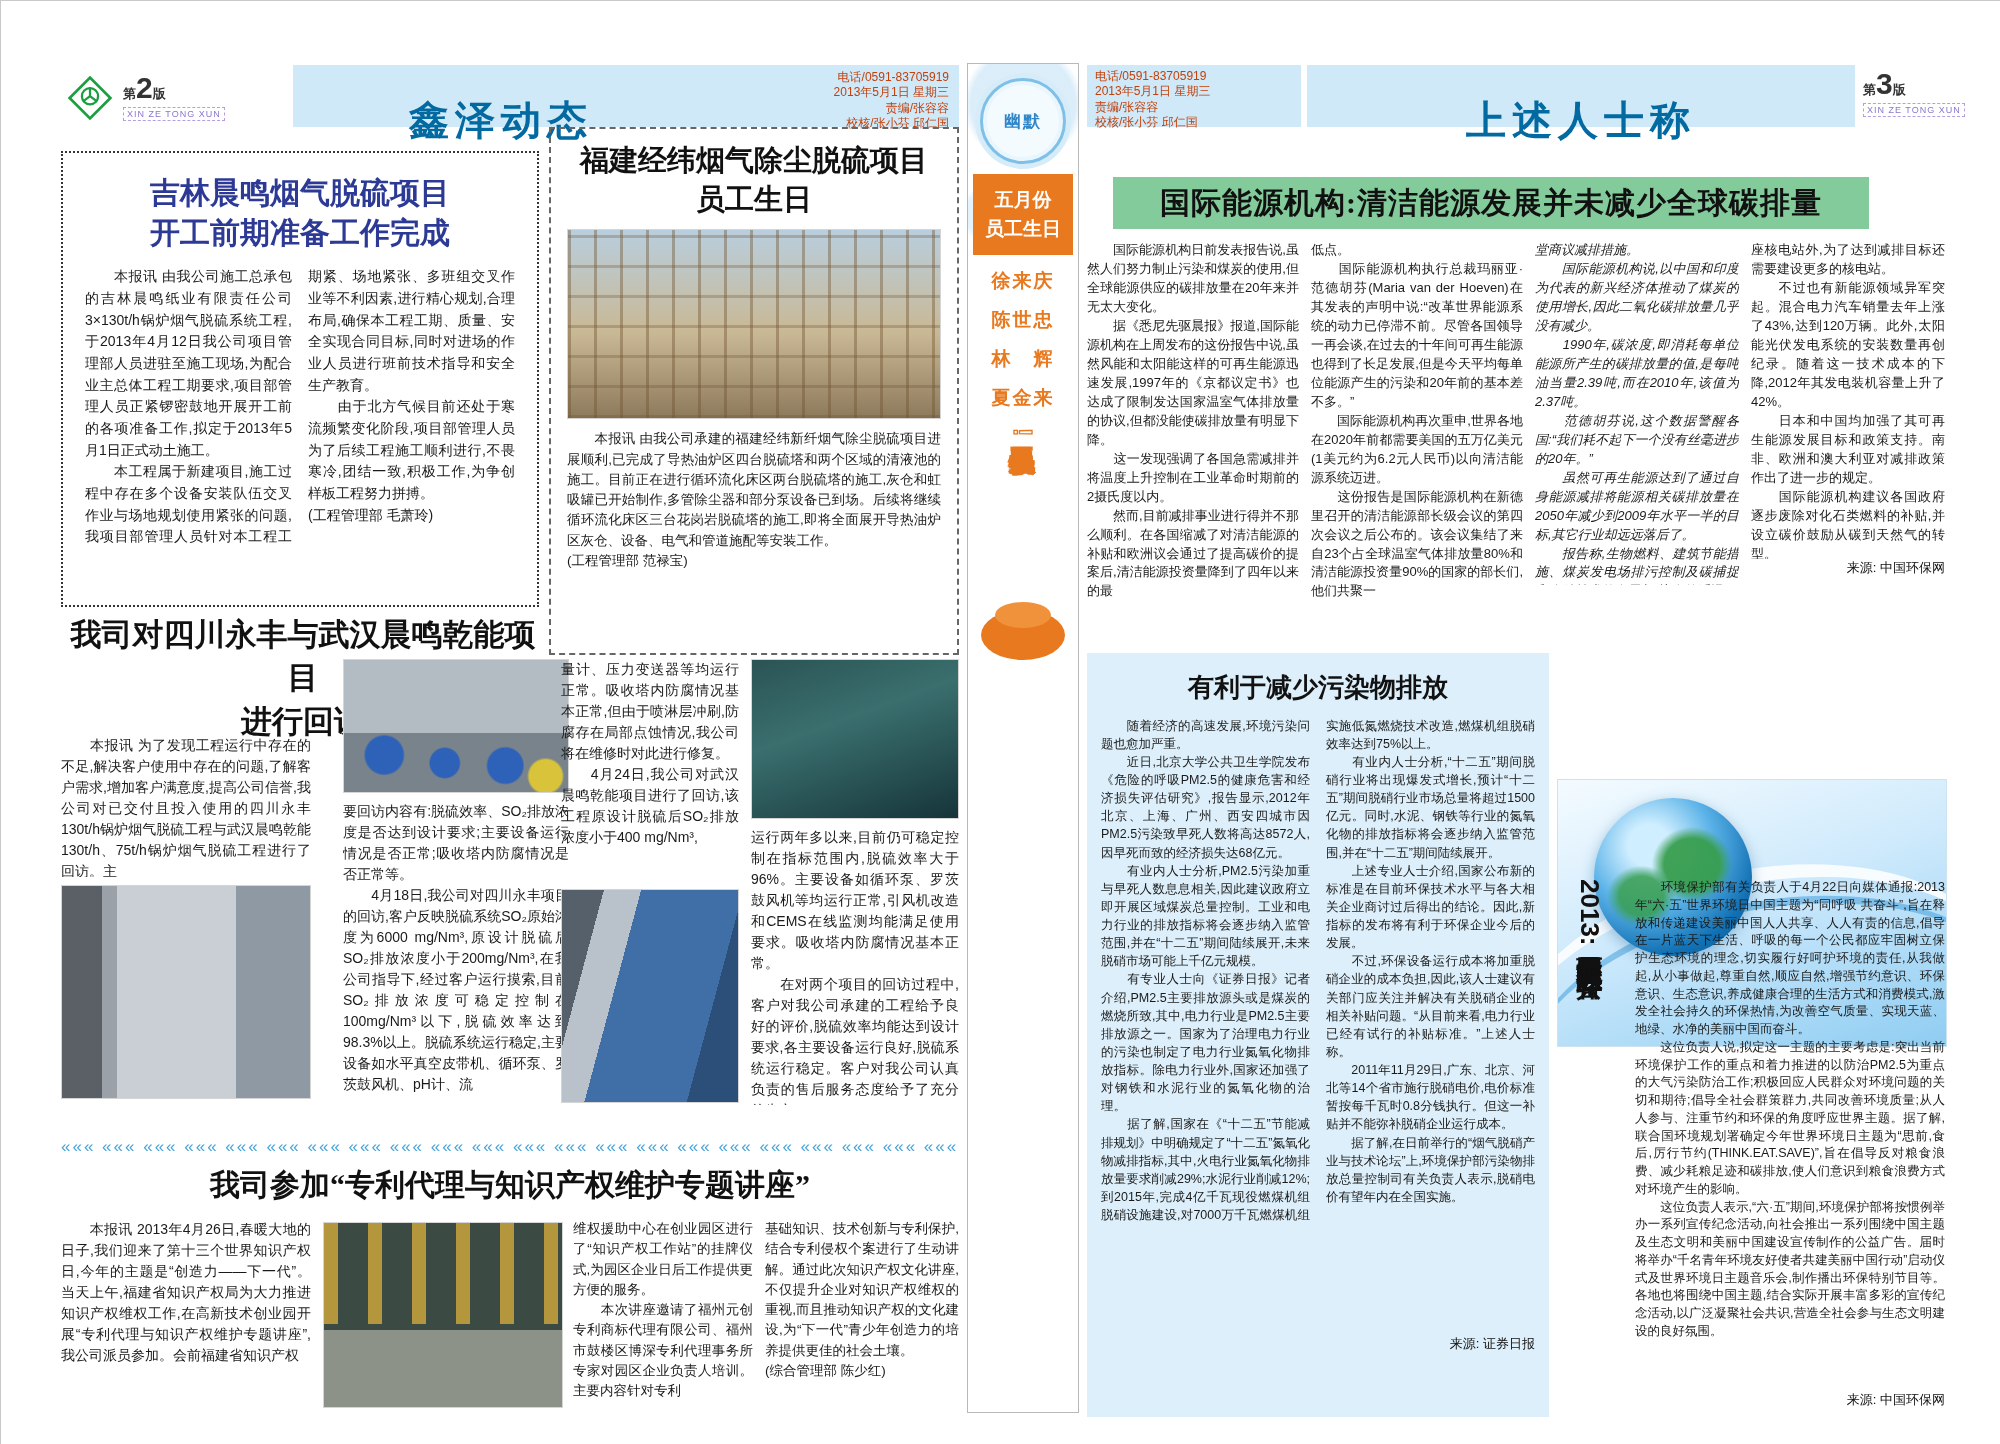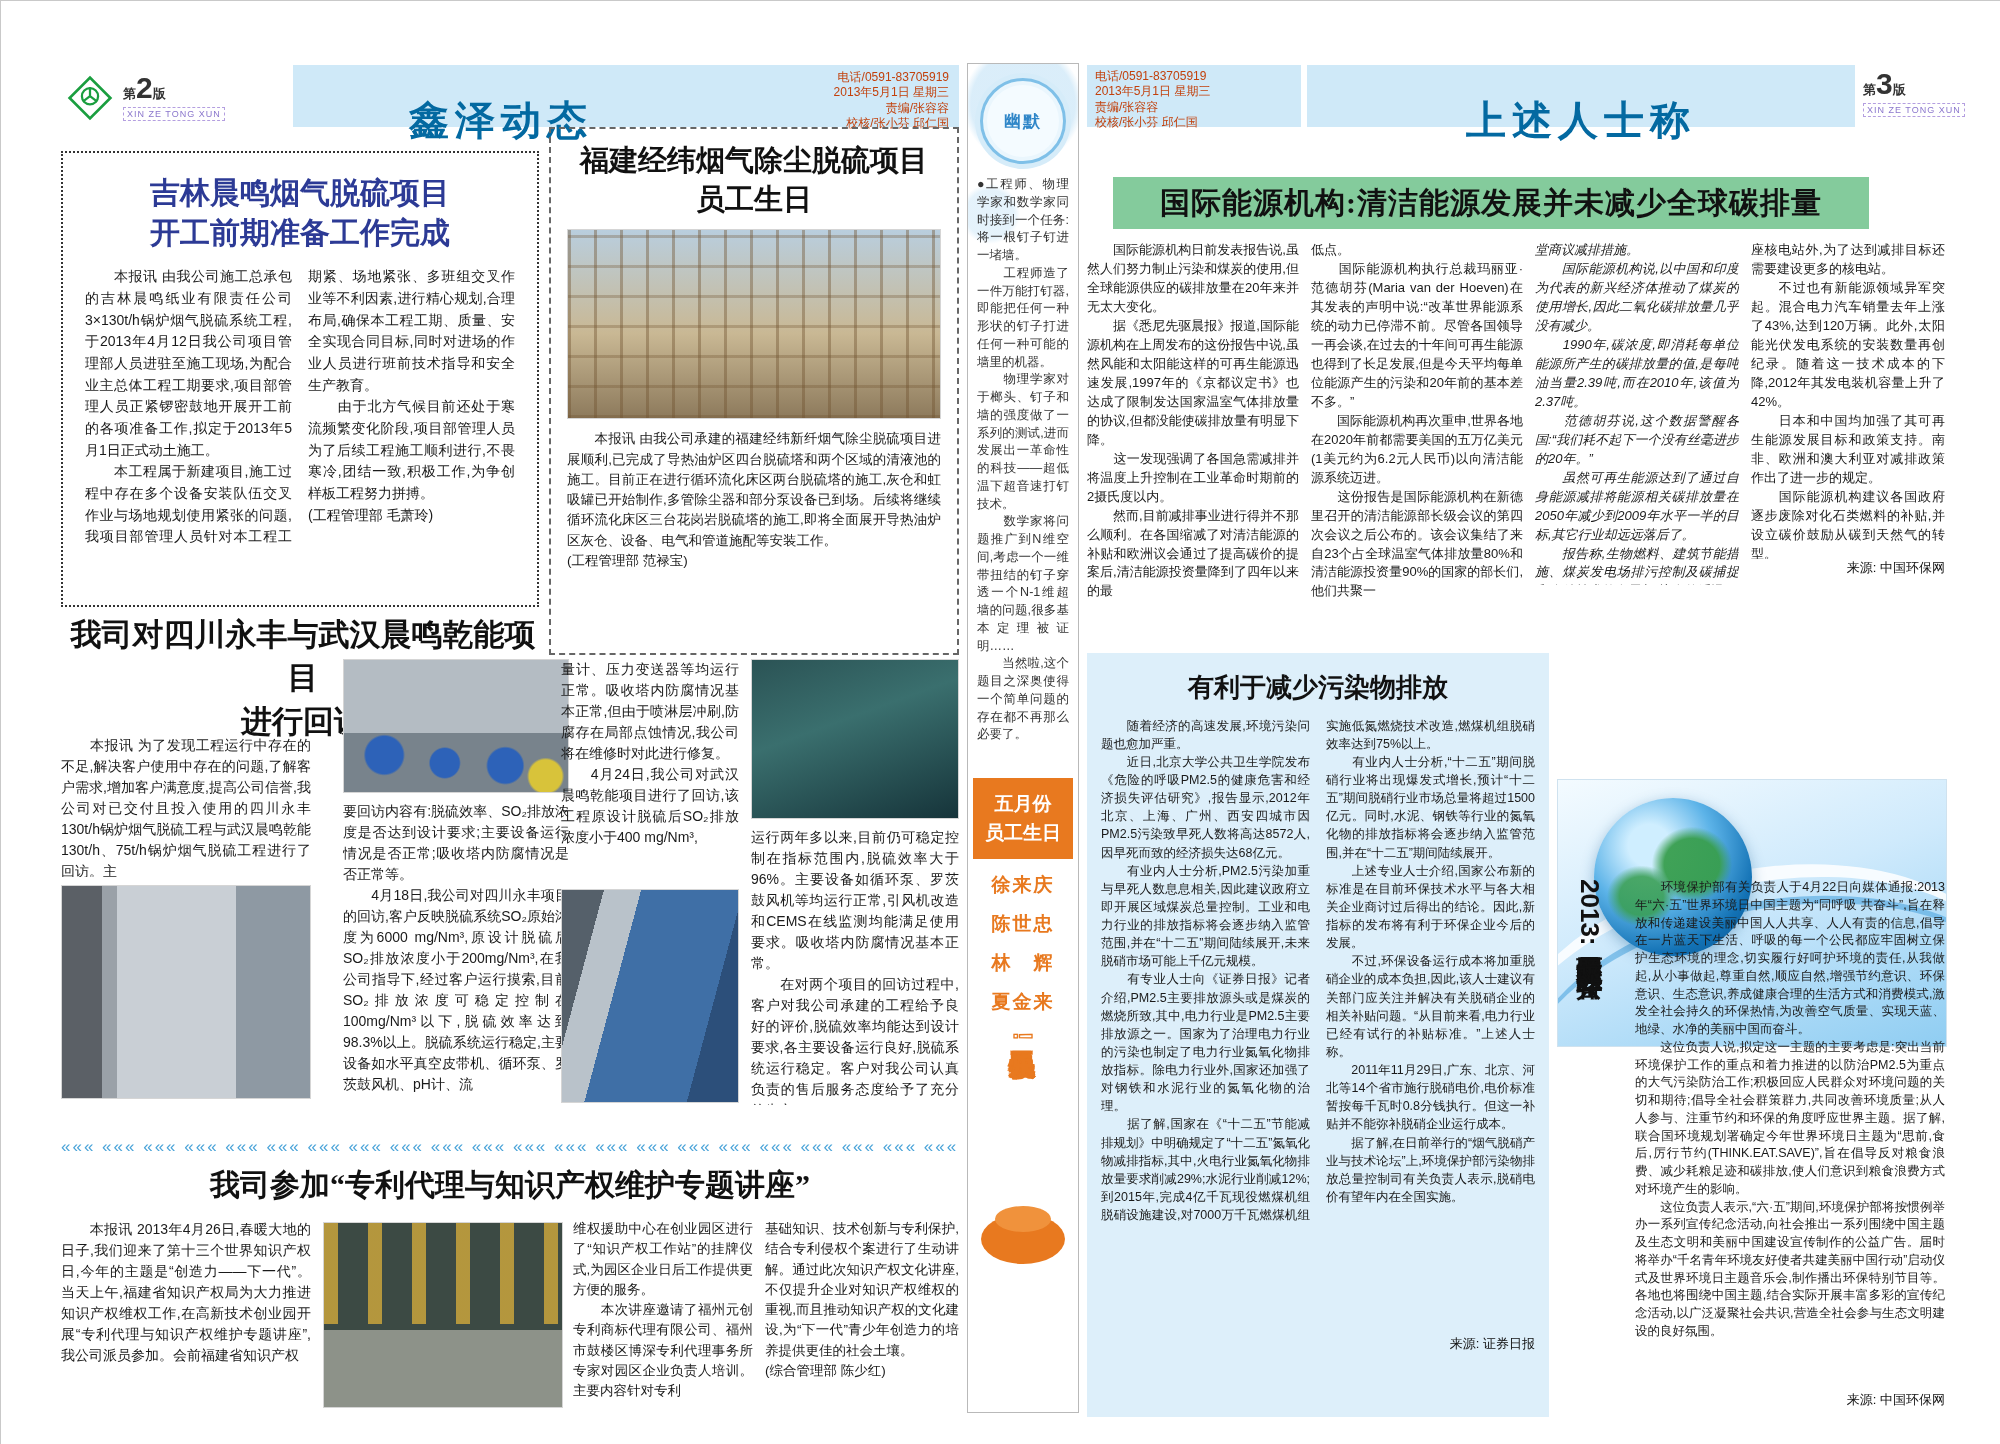--- a/index.html
+++ b/index.html
@@ -190,25 +190,20 @@
     <div class="colx txt" style="height:196px;font-size:13.5px;">维权援助中心在创业园区进行了“知识产权工作站”的挂牌仪式,为园区企业日后工作提供更方便的服务。
 　　本次讲座邀请了福州元创专利商标代理有限公司、福州市鼓楼区博深专利代理事务所专家对园区企业负责人培训。主要内容针对专利</div>
   </div>
   <div class="abs" id="a4-c4">
     <div class="colx txt" style="height:196px;font-size:13.5px;">基础知识、技术创新与专利保护,结合专利侵权个案进行了生动讲解。通过此次知识产权文化讲座,不仅提升企业对知识产权维权的重视,而且推动知识产权的文化建设,为“下一代”青少年创造力的培养提供更佳的社会土壤。
 (综合管理部  陈少红)</div>
   </div>
 
   <div class="abs" id="mid">
     <div class="badge">幽默</div>
-    <div class="joke">●工程师、物理学家和数学家同时接到一个任务:将一根钉子钉进一堵墙。
-　　工程师造了一件万能打钉器,即能把任何一种形状的钉子打进任何一种可能的墙里的机器。
-　　物理学家对于榔头、钉子和墙的强度做了一系列的测试,进而发展出一革命性的科技——超低温下超音速打钉技术。
-　　数学家将问题推广到N维空间,考虑一个一维带扭结的钉子穿透一个N-1维超墙的问题,很多基本定理被证明……
-　　当然啦,这个题目之深奥使得一个简单问题的存在都不再那么必要了。</div>
     <div class="bday">
       <div>五月份</div>
       <div>员工生日</div>
     </div>
     <div>
       <div class="name">徐来庆</div>
       <div class="name">陈世忠</div>
       <div class="name">林　辉</div>
       <div class="name">夏金来</div>
     </div>

